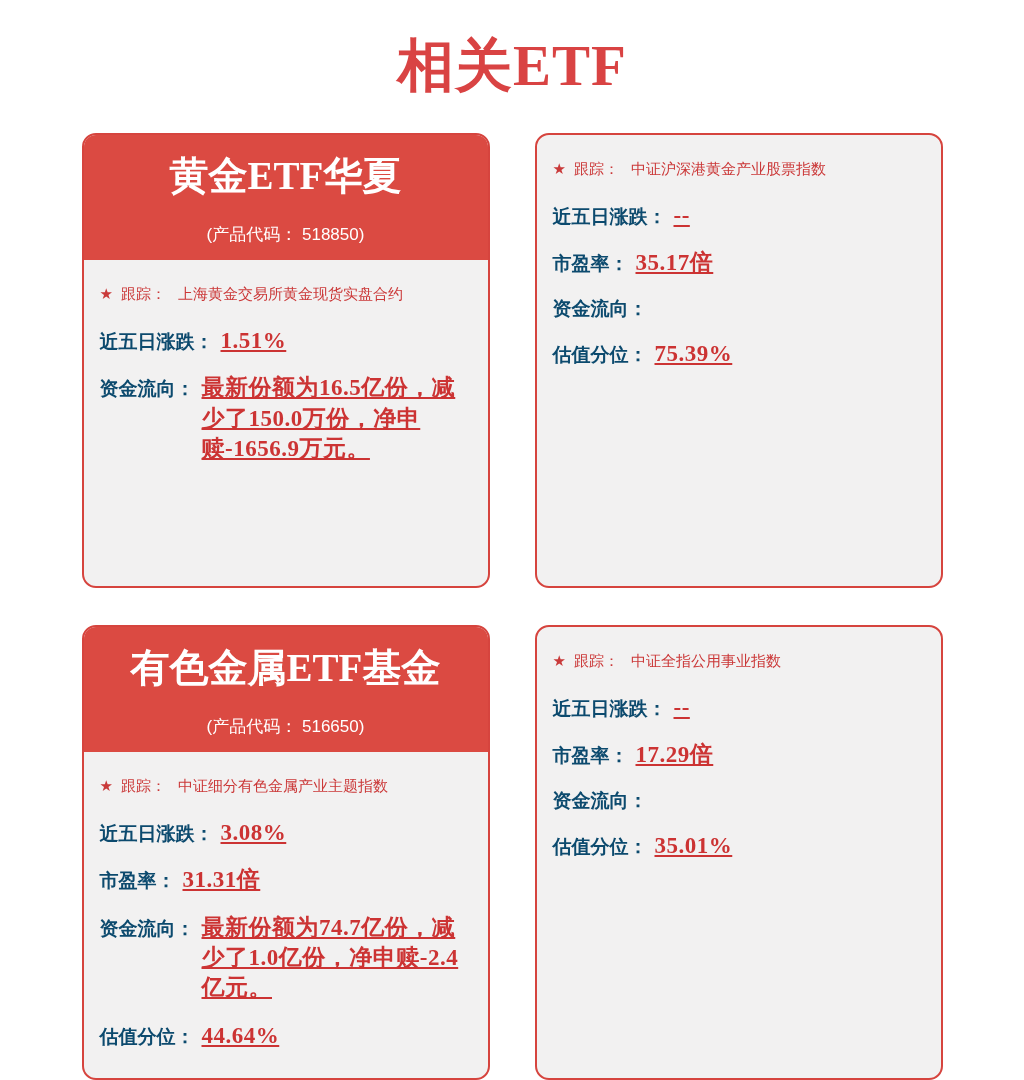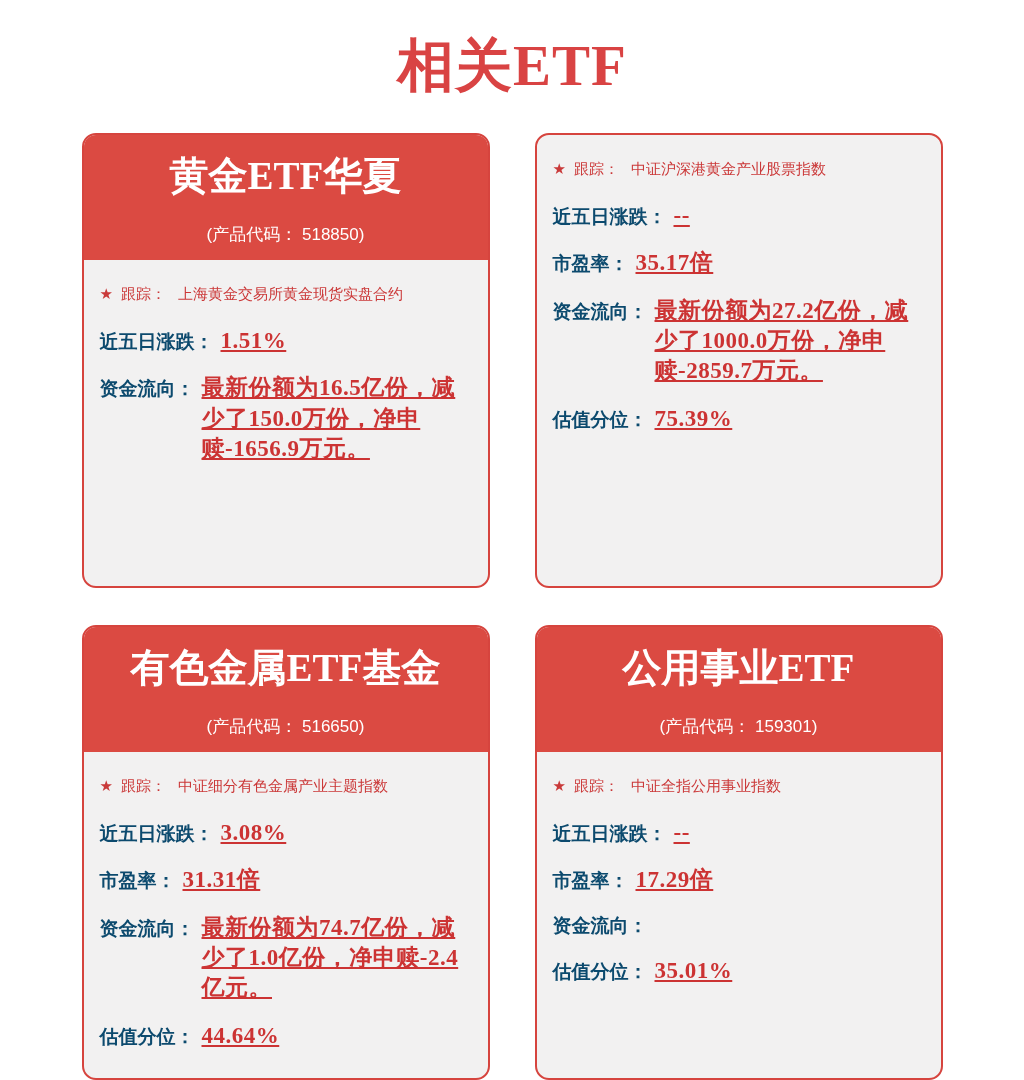--- a/index.html
+++ b/index.html
@@ -141,21 +141,20 @@
         <div class="field-row">
           <span class="field-label">近五日涨跌：</span>
           <span class="field-value">--</span>
         </div>
         <div class="field-row">
           <span class="field-label">市盈率：</span>
           <span class="field-value">35.17倍</span>
         </div>
         <div class="field-row">
           <span class="field-label">资金流向：</span>
-          <span class="field-value">最新份额为27.2亿份，减少了1000.0万份，净申赎-2859.7万元。</span>
         </div>
         <div class="field-row">
           <span class="field-label">估值分位：</span>
           <span class="field-value">75.39%</span>
         </div>
       </div>
     </section>
 
     <section class="card">
       <header class="card-header">
@@ -181,24 +180,20 @@
           <span class="field-value">最新份额为74.7亿份，减少了1.0亿份，净申赎-2.4亿元。</span>
         </div>
         <div class="field-row">
           <span class="field-label">估值分位：</span>
           <span class="field-value">44.64%</span>
         </div>
       </div>
     </section>
 
     <section class="card">
-      <header class="card-header">
-        <div class="card-title">公用事业ETF</div>
-        <div class="card-code">(产品代码： 159301)</div>
-      </header>
       <div class="card-body">
         <div class="track-row">
           <span class="star-icon">★</span>
           <span class="track-label">跟踪：</span>
           <span class="track-value">中证全指公用事业指数</span>
         </div>
         <div class="field-row">
           <span class="field-label">近五日涨跌：</span>
           <span class="field-value">--</span>
         </div>

